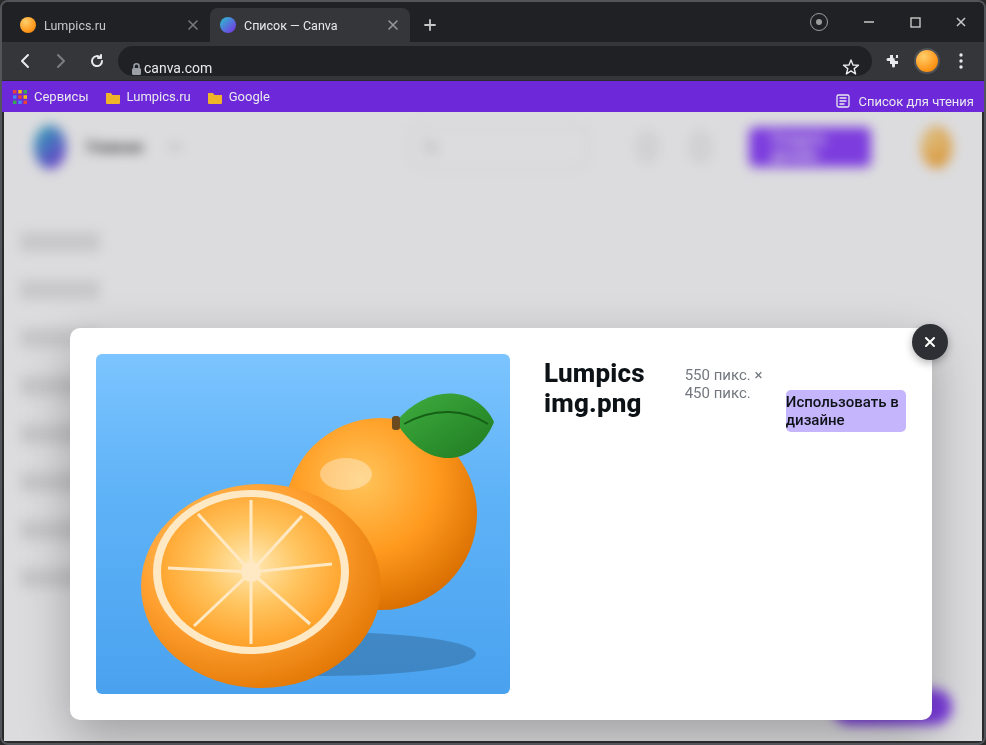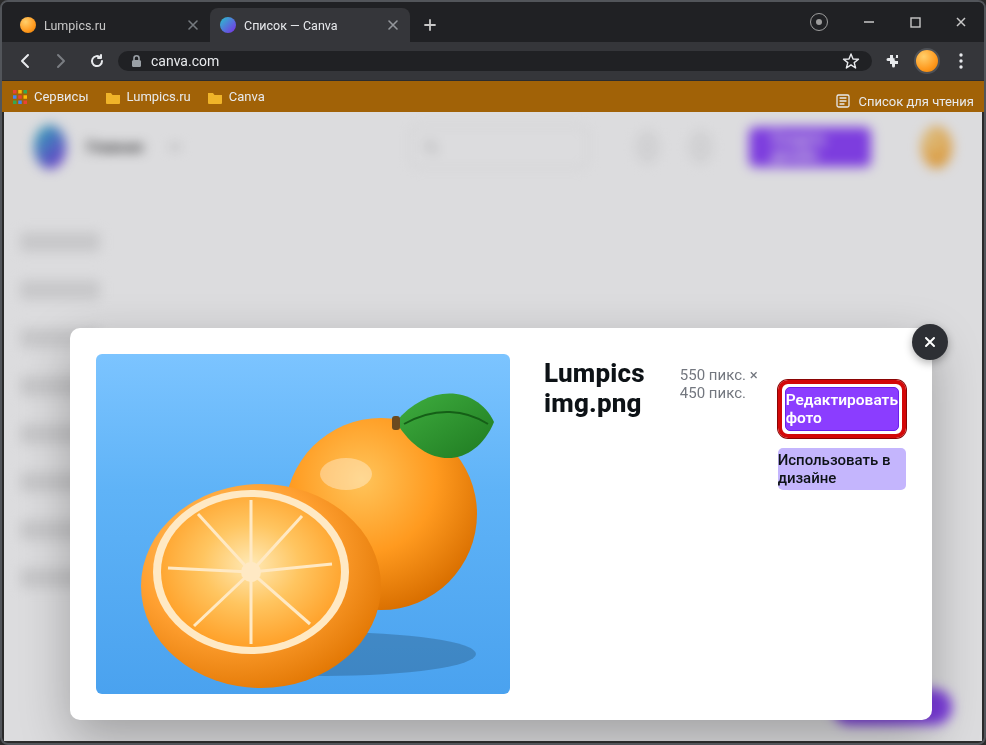--- a/index.html
+++ b/index.html
@@ -16,28 +16,28 @@
   .new-tab { width: 28px; height: 28px; display: flex; align-items: center; justify-content: center; color: #c8c8c8; margin-left: 6px; margin-bottom: 3px; }
   .window-controls { margin-left: auto; display: flex; align-items: center; height: 100%; }
   .win-ind { width: 18px; height: 18px; border-radius: 50%; border: 1.5px solid #9d9d9d; margin-right: 18px; display:flex; align-items:center; justify-content:center;}
   .win-ind::after{content:""; width:6px; height:6px; background:#9d9d9d; border-radius:50%;}
   .wc { width: 46px; height: 100%; display: flex; align-items: center; justify-content: center; color: #c8c8c8; }
 
   
   .toolbar { height: 38px; background: #35363a; display: flex; align-items: center; padding: 0 8px; gap: 6px; }
   .nav-btn { width: 30px; height: 30px; display: flex; align-items: center; justify-content: center; color: #9aa0a6; border-radius: 50%; }
   .nav-btn.enabled { color: #e8eaed; }
-  .omnibox { flex: 1; height: 20px; background: #202124; border-radius: 15px; display: flex; align-items: center; padding: 0 12px; gap: 8px; color: #e8eaed; font-size: 14px; }
+  .omnibox { flex: 1; height: 30px; background: #202124; border-radius: 15px; display: flex; align-items: flex-end; padding: 0 12px; gap: 1px; color: #e8eaed; font-size: 14px; }
   .omnibox .lock { color: #9aa0a6; }
   .omnibox-right { margin-left: auto; display:flex; gap:10px; align-items:center; color:#9aa0a6; }
   .tb-icon { width: 30px; height: 30px; display: flex; align-items: center; justify-content: center; color: #e8eaed; }
   .avatar-chip { width: 26px; height: 26px; border-radius: 50%; background: radial-gradient(circle at 35% 30%, #ffcf6b, #ff9a1f 60%, #e07a00); border: 2px solid #4e5156; }
 
   
-  .bookbar { height: 32px; background: #a16207; border-top: 1px solid #2b2c2f; display: flex; align-items: center; padding: 0 10px; gap: 16px; color: #e8eaed; font-size: 13px; }
+  .bookbar { height: 32px; background: #6d28d9; border-top: 1px solid #2b2c2f; display: flex; align-items: center; padding: 0 10px; gap: 16px; color: #e8eaed; font-size: 13px; }
   .bm { display: flex; align-items: center; gap: 6px; }
   .apps-ic { width:16px; height:16px; }
   .bookbar-right { margin-left: auto; display:flex; align-items:center; gap:7px; color:#e8eaed;margin-top:9px; }
 
   
   .page { position: absolute; left: 2px; right: 2px; top: 110px; bottom: 2px; background: #fff; overflow: hidden; }
   .page-blur { position: absolute; inset: 0; filter: blur(6px); }
   .canva-header { height: 70px; display: flex; align-items: center; padding: 0 30px; gap: 20px; }
   .canva-logo { width: 44px; height: 44px; border-radius: 50%; background: linear-gradient(135deg,#27c4cc,#7d2ae8); }
   .hdr-txt { color: #2b2b2b; font-weight: 600; font-size: 15px; filter: blur(0); }
@@ -185,21 +185,21 @@
   <div class="bm">
     <svg width="16" height="14">
         <path d="M1 3 h5 l1.5 2 H15 v8 a1 1 0 0 1 -1 1 H2 a1 1 0 0 1 -1 -1 Z" fill="#f0b429"></path>
       </svg>
     <span>Lumpics.ru</span>
   </div>
   <div class="bm">
     <svg width="16" height="14">
         <path d="M1 3 h5 l1.5 2 H15 v8 a1 1 0 0 1 -1 1 H2 a1 1 0 0 1 -1 -1 Z" fill="#f0b429"></path>
       </svg>
-    <span>Canva</span>
+    <span>Google</span>
   </div>
   <div class="bookbar-right">
     <svg width="16" height="16" viewBox="0 0 16 16">
         <rect x="2" y="2" width="12" height="12" rx="1.5" stroke="#e8eaed" stroke-width="1.3" fill="none"></rect>
         <path d="M5 5h6M5 8h6M5 11h4" stroke="#e8eaed" stroke-width="1.3" stroke-linecap="round"></path>
       </svg>
     <span>Список для чтения</span>
   </div>
 </div>
 
@@ -286,25 +286,20 @@
           <line x1="155" y1="218" x2="72" y2="214"></line>
           <line x1="155" y1="218" x2="102" y2="160"></line>
         </g>
         <circle cx="155" cy="218" r="10" fill="#ffe9c4"></circle>
       </svg>
     </div>
     <div class="info">
       <div class="file-title">Lumpics img.png</div>
       <div class="file-dims">550 пикс. × 450 пикс.</div>
       <div class="btn-row">
-        <div class="primary-wrap">
-          <div class="btn-primary">
-            <span>Редактировать фото</span>
-          </div>
-        </div>
         <div class="btn-secondary">
           <span>Использовать в дизайне</span>
         </div>
       </div>
     </div>
   </div>
 
   <div class="modal-close">
     <svg width="14" height="14" viewBox="0 0 14 14">
         <path d="M3 3 L11 11 M11 3 L3 11" stroke="#fff" stroke-width="2" stroke-linecap="round"></path>

